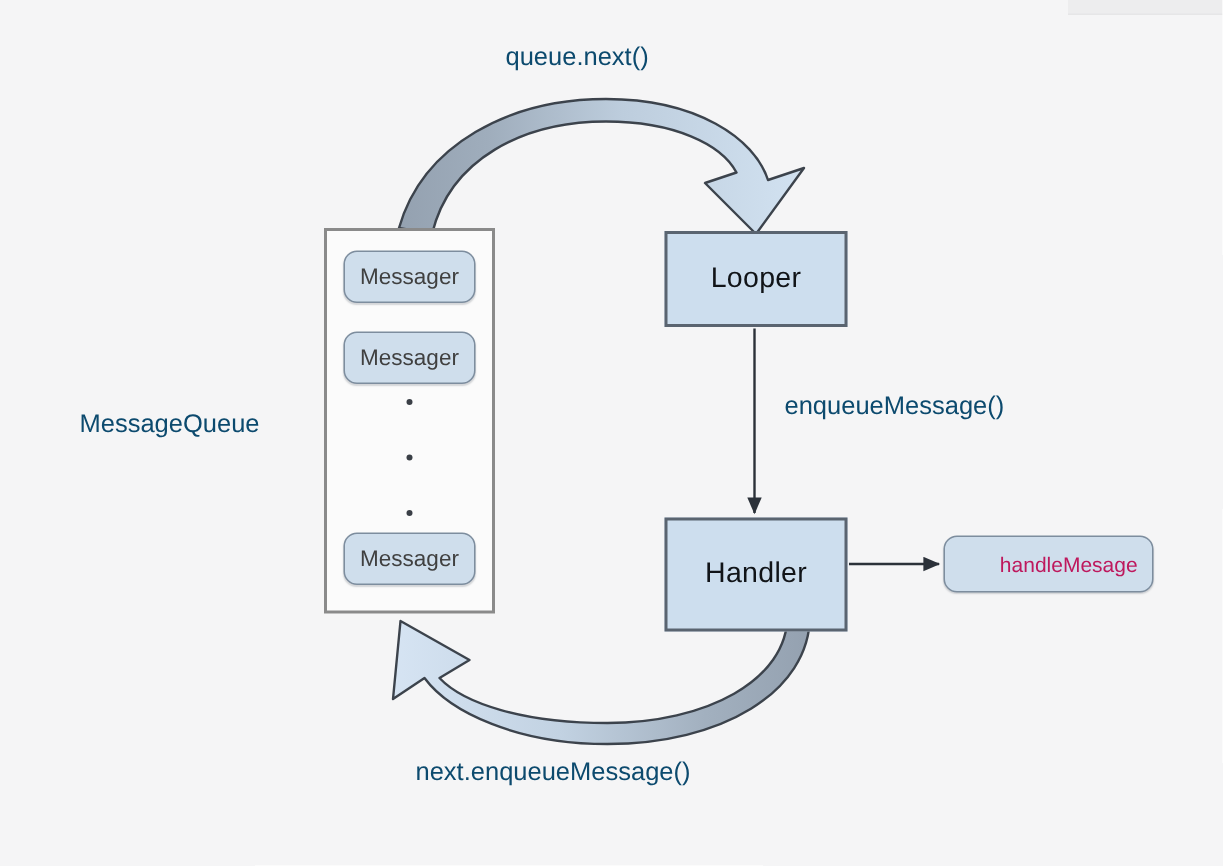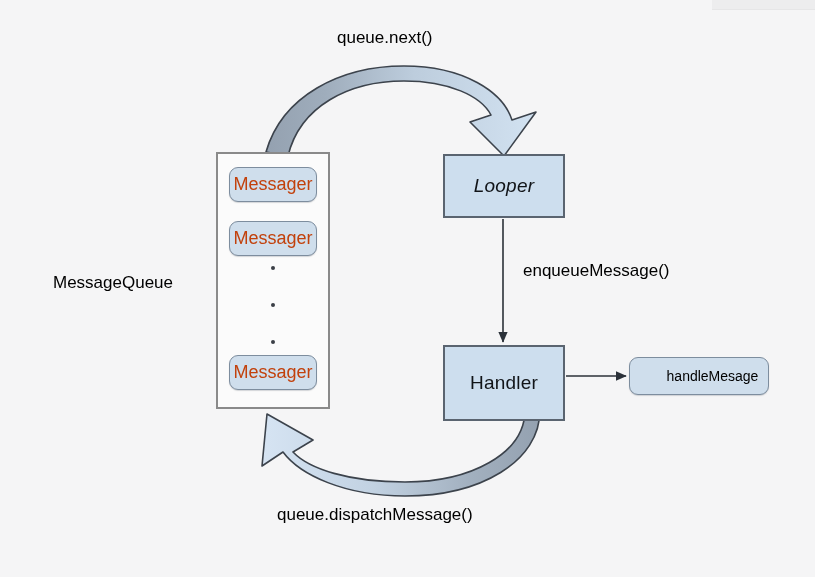--- a/index.html
+++ b/index.html
@@ -44,22 +44,22 @@
   }
   .round-box {
     position: absolute;
     box-sizing: border-box;
     background: #cfdeec;
     border: 1.5px solid #7d8d9e;
     border-radius: 9px;
     display: flex;
     align-items: center;
     justify-content: center;
-    color: #c2410c;
-    font-size: 18px;
+    color: #404040;
+    font-size: 15px;
     box-shadow: 0 1px 1px rgba(90,100,112,0.25);
   }
 
   
   #queue-container {
     position: absolute;
     left: 216px;
     top: 152px;
     width: 114px;
     height: 257px;
@@ -86,31 +86,31 @@
   }
   .dots span {
     display: block;
     width: 4px;
     height: 4px;
     border-radius: 50%;
     background: #3a3f46;
   }
 
   
-  #looper-box  { left: 443px; top: 154px; width: 122px; height: 64px; font-style: italic; }
+  #looper-box  { left: 443px; top: 154px; width: 122px; height: 64px; }
   #handler-box { left: 443px; top: 345px; width: 122px; height: 76px; }
   #handle-mesage-box {
     left: 629px; top: 357px; width: 140px; height: 38px;
-    font-size: 14px; color: #000000; padding-left: 27px;
+    font-size: 14px; color: #be185d; padding-left: 27px;
   }
 
   
   .label {
     position: absolute;
-    color: #000000;
+    color: #0c4a6e;
     font-size: 17px;
     white-space: nowrap;
   }
   #label-message-queue { left: 53px; top: 273px; }
   #label-queue-next    { left: 337px; top: 28px; }
   #label-queue-enqueue { left: 277px; top: 505px; }
   #label-dispatch      { left: 523px; top: 261px; }
 
   
   #connectors {
@@ -198,15 +198,15 @@
   <div class="rect-box" id="looper-box">Looper</div>
 
   <div class="rect-box" id="handler-box">Handler</div>
 
   <div class="round-box" id="handle-mesage-box">handleMesage</div>
 
   <div class="label" id="label-queue-next">queue.next()</div>
 
   <div class="label" id="label-dispatch">enqueueMessage()</div>
 
-  <div class="label" id="label-queue-enqueue">queue.dispatchMessage()</div>
+  <div class="label" id="label-queue-enqueue">next.enqueueMessage()</div>
 
 </div>
 
 </body></html>

